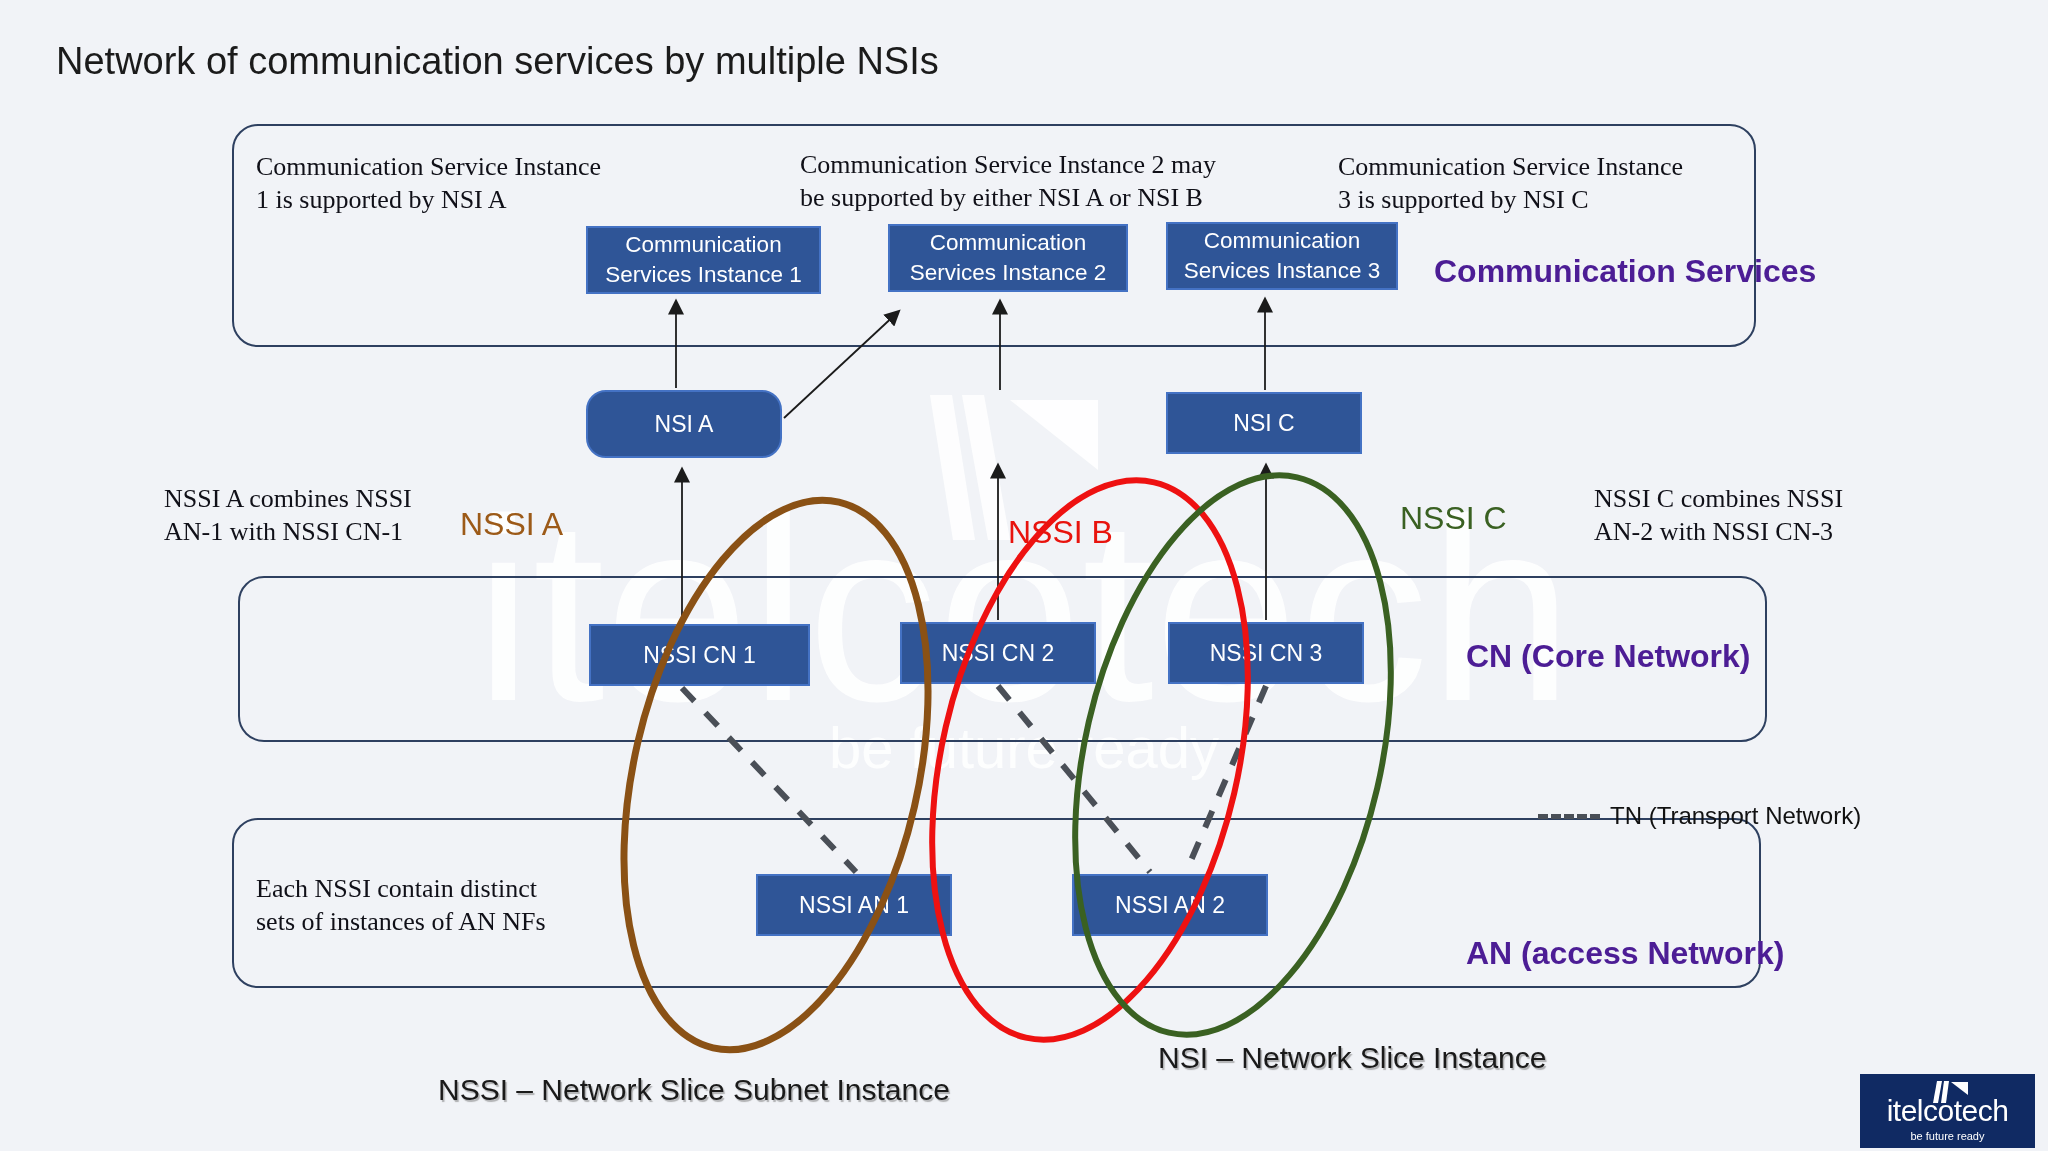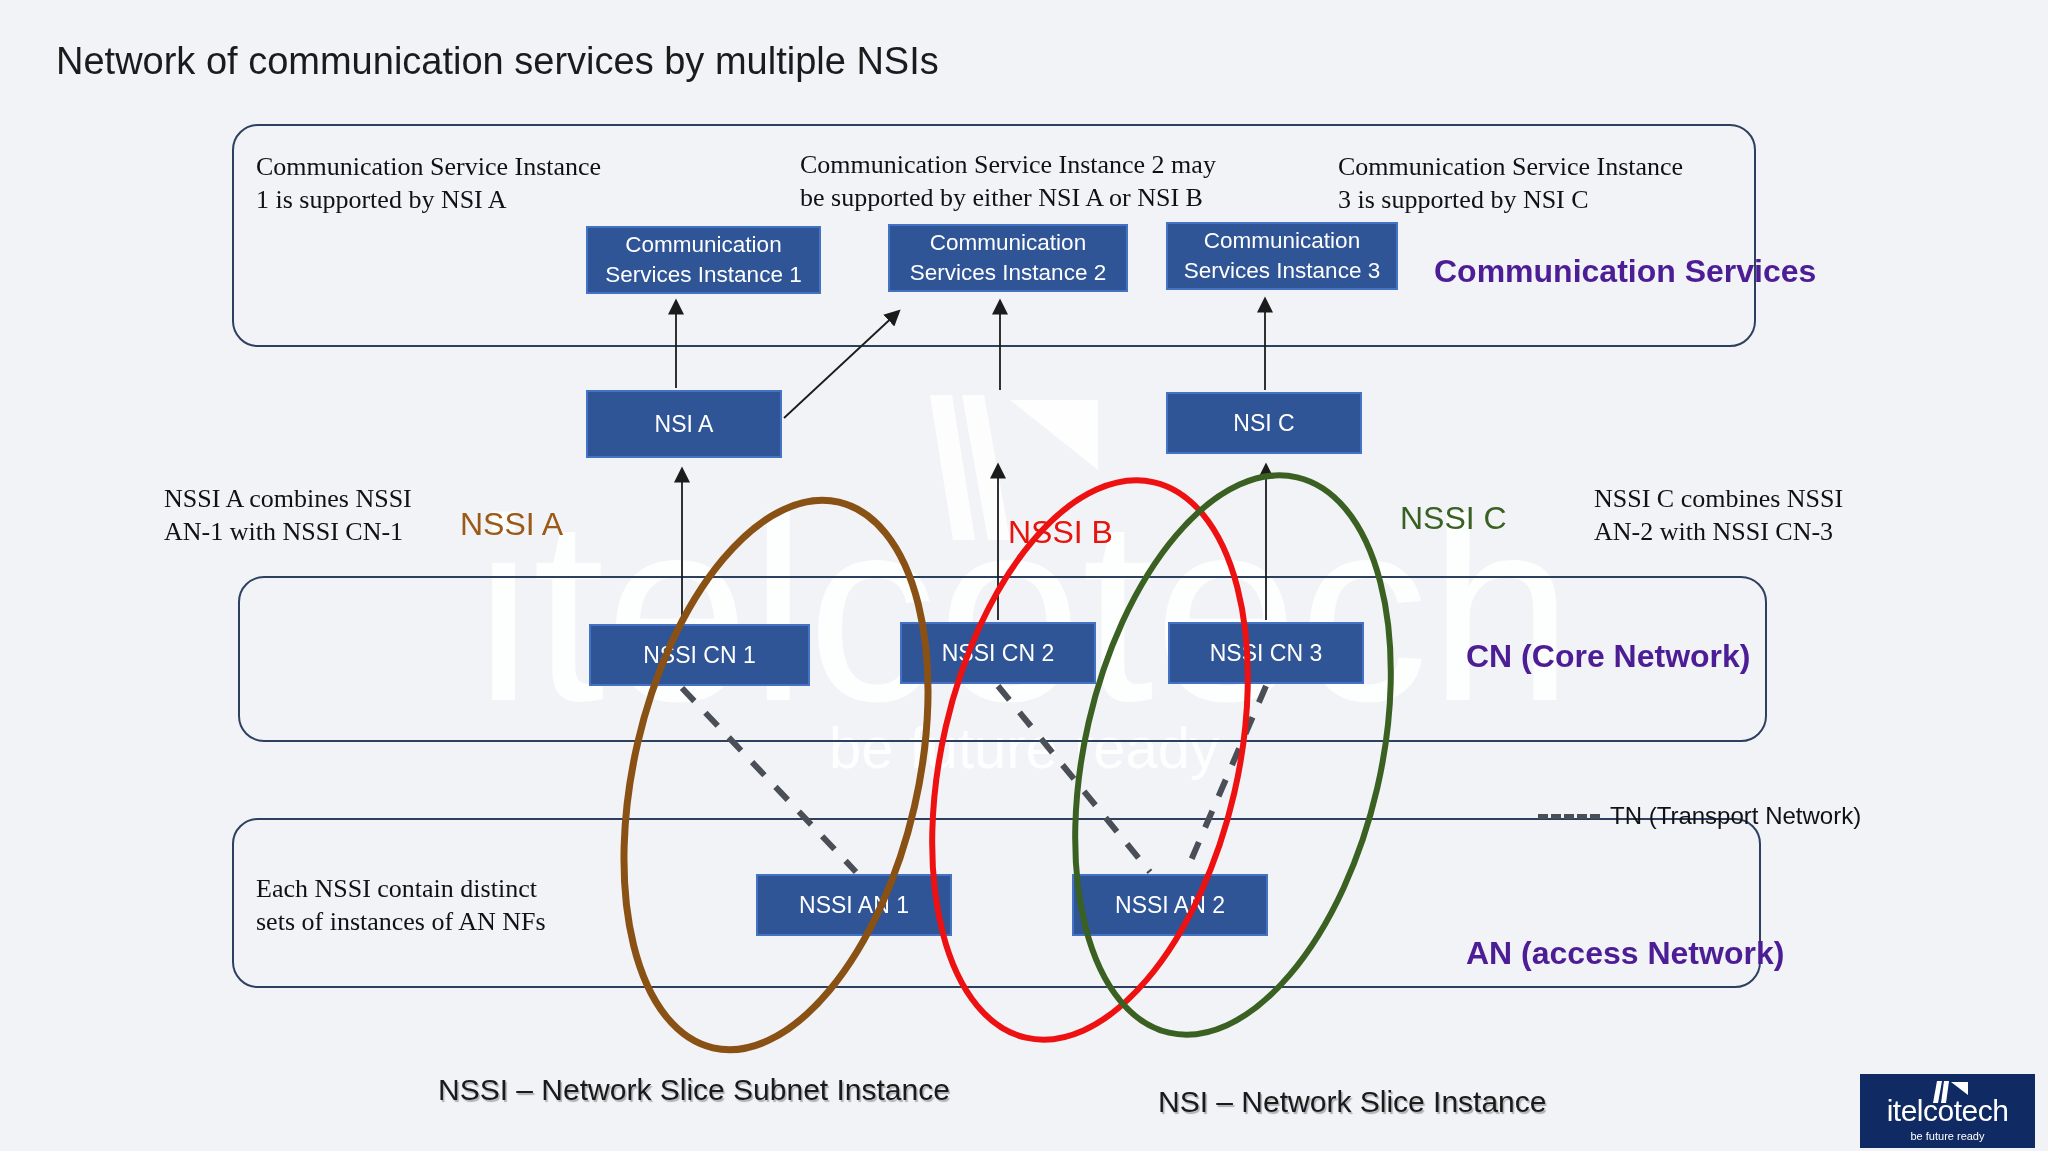--- a/index.html
+++ b/index.html
@@ -159,21 +159,21 @@
   .bottom-legend {
     position: absolute;
     font-family: "Liberation Sans", sans-serif;
     font-size: 30px;
     color: #1a1a1a;
     text-shadow: 1.5px 1.5px 1px rgba(120,120,120,0.55);
     z-index: 6;
     white-space: nowrap;
   }
   #legend-nssi { left: 438px;  top: 1073px; }
-  #legend-nsi  { left: 1158px; top: 1041px; margin-top: 44px; }
+  #legend-nsi  { left: 1158px; top: 1041px; }
 
   
   #logo {
     position: absolute;
     left: 1860px;
     top: 1074px;
     width: 175px;
     height: 74px;
     background: #102a63;
     z-index: 9;
@@ -284,21 +284,21 @@
   <div class="note" id="note-annf" style="white-space: pre-line;">Each NSSI contain distinct
 sets of instances of AN NFs</div>
 
   <div class="bluebox two-line" id="csi1" style="white-space: pre-line;">Communication
 Services Instance 1</div>
   <div class="bluebox two-line" id="csi2" style="white-space: pre-line;">Communication
 Services Instance 2</div>
   <div class="bluebox two-line" id="csi3" style="white-space: pre-line;">Communication
 Services Instance 3</div>
 
-  <div class="bluebox" id="nsia" style="white-space: pre-line;">NSI A</div>
+  <div class="bluebox" id="nsia" style="white-space: pre-line; border-radius: 20px;">NSI A</div>
   <div class="bluebox" id="nsic" style="white-space: pre-line;">NSI C</div>
 
   <div class="bluebox" id="cn1" style="white-space: pre-line;">NSSI CN 1</div>
   <div class="bluebox" id="cn2" style="white-space: pre-line;">NSSI CN 2</div>
   <div class="bluebox" id="cn3" style="white-space: pre-line;">NSSI CN 3</div>
 
   <div class="bluebox" id="an1" style="white-space: pre-line;">NSSI AN 1</div>
   <div class="bluebox" id="an2" style="white-space: pre-line;">NSSI AN 2</div>
 
   <div class="boldlabel" id="label-commsvc">Communication Services</div>

